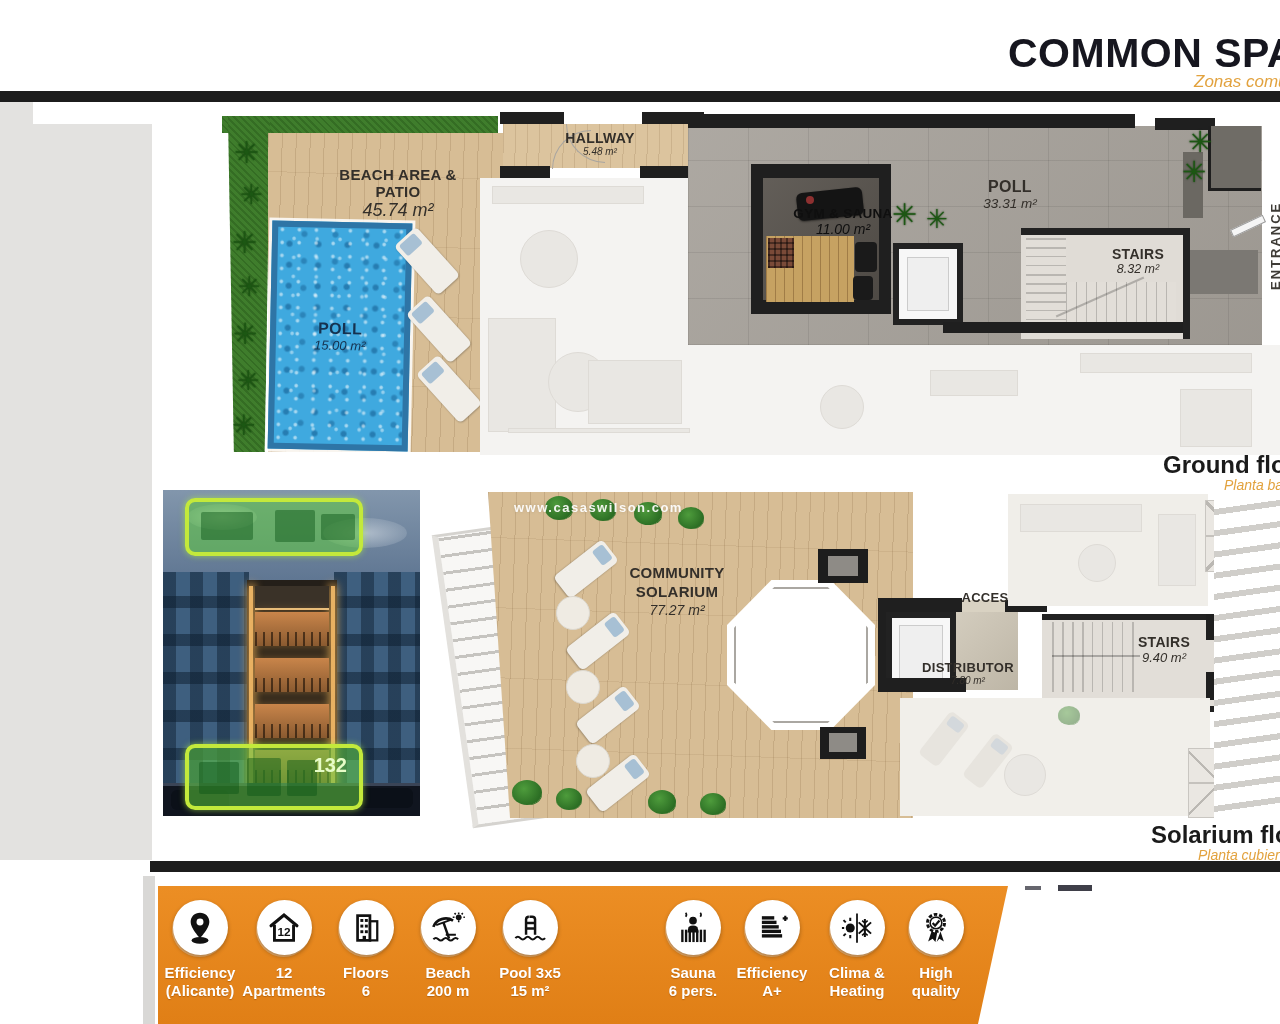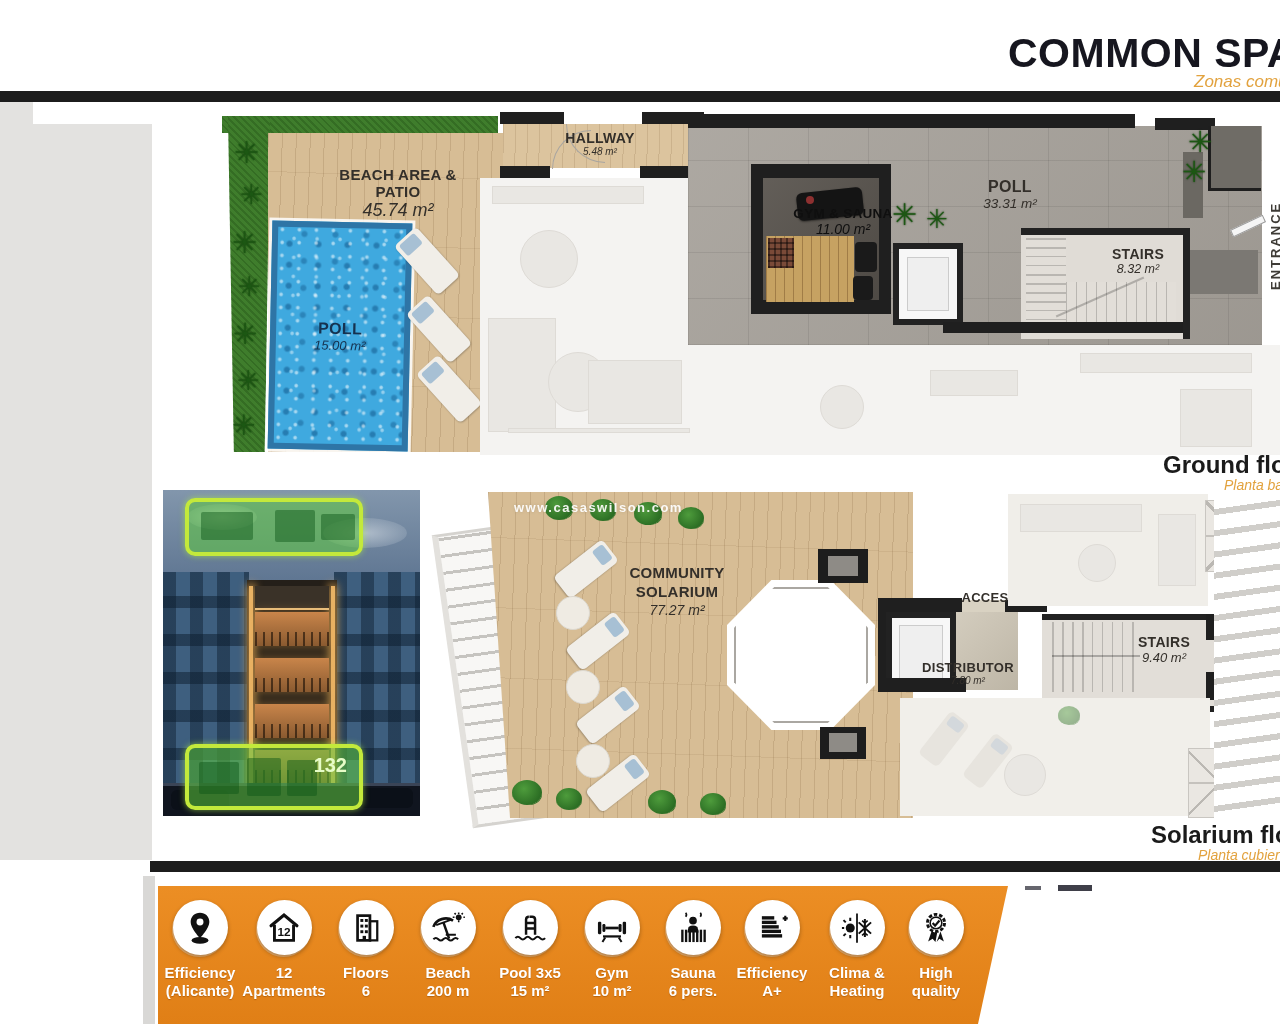--- a/index.html
+++ b/index.html
@@ -422,37 +422,20 @@
             <path d="M12.5 11.5h8M12.5 16.5h8" stroke-width="2.2"></path>
             <path d="M3 25q2.2-2.5 4.4 0t4.4 0 4.4 0 4.4 0 4.4 0 4.4 0" stroke-width="1.9"></path>
           </svg>
       </div>
       <div class="flabel">
           <span>Pool 3x5</span>
           <span>15 m²</span>
         </div>
     </div>
 
-    <div class="feature" style="left:404px;top:14px;">
-      <div class="fcircle">
-        <svg width="36" height="36" viewBox="0 0 32 32" fill="#111">
-            <rect x="3.5" y="10.5" width="3" height="11" rx="1"></rect>
-            <rect x="7.5" y="12.5" width="2.6" height="7" rx="1"></rect>
-            <rect x="25.5" y="10.5" width="3" height="11" rx="1"></rect>
-            <rect x="21.9" y="12.5" width="2.6" height="7" rx="1"></rect>
-            <rect x="10" y="14.8" width="12" height="2.4"></rect>
-            <rect x="8" y="22.5" width="16" height="2"></rect>
-            <path d="M10 24.5l-2.5 4M22 24.5l2.5 4" stroke="#111" stroke-width="1.8"></path>
-          </svg>
-      </div>
-      <div class="flabel">
-          <span>Gym</span>
-          <span>10 m²</span>
-        </div>
-    </div>
 
     <div class="feature" style="left:485px;top:14px;">
       <div class="fcircle">
         <svg width="36" height="36" viewBox="0 0 32 32" fill="#111">
             <path d="M9.5 6q1.4-2 0-3.6" stroke="#111" stroke-width="1.5" fill="none"></path>
             <path d="M22.5 6q1.4-2 0-3.6" stroke="#111" stroke-width="1.5" fill="none"></path>
             <circle cx="16" cy="9.5" r="3.4"></circle>
             <path d="M12 15q4-2.6 8 0l1 5H11z"></path>
             <rect x="5.5" y="17.5" width="2.1" height="11"></rect>
             <rect x="8.8" y="17.5" width="2.1" height="11"></rect>

